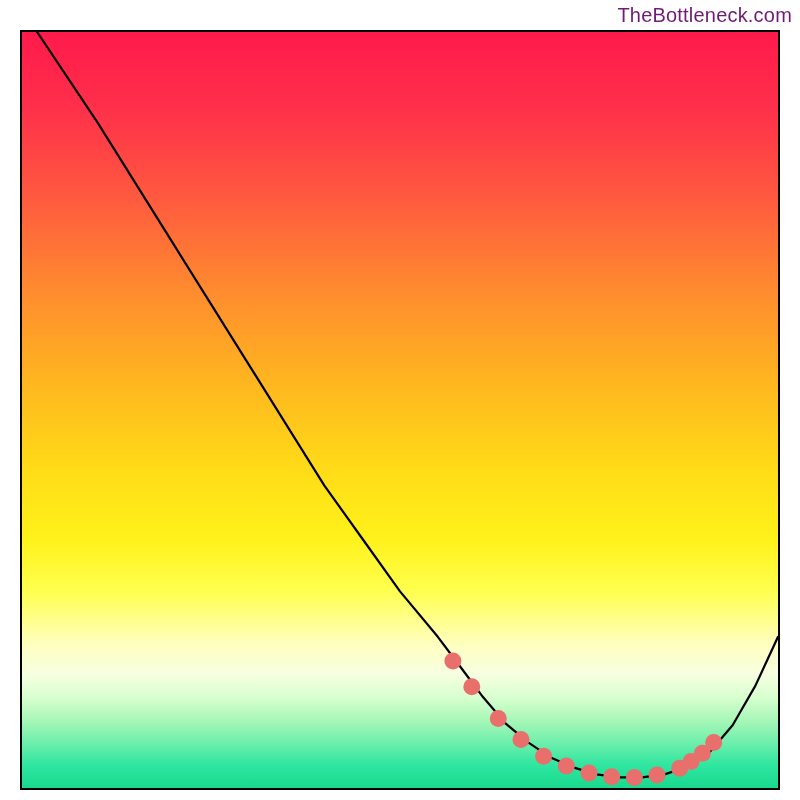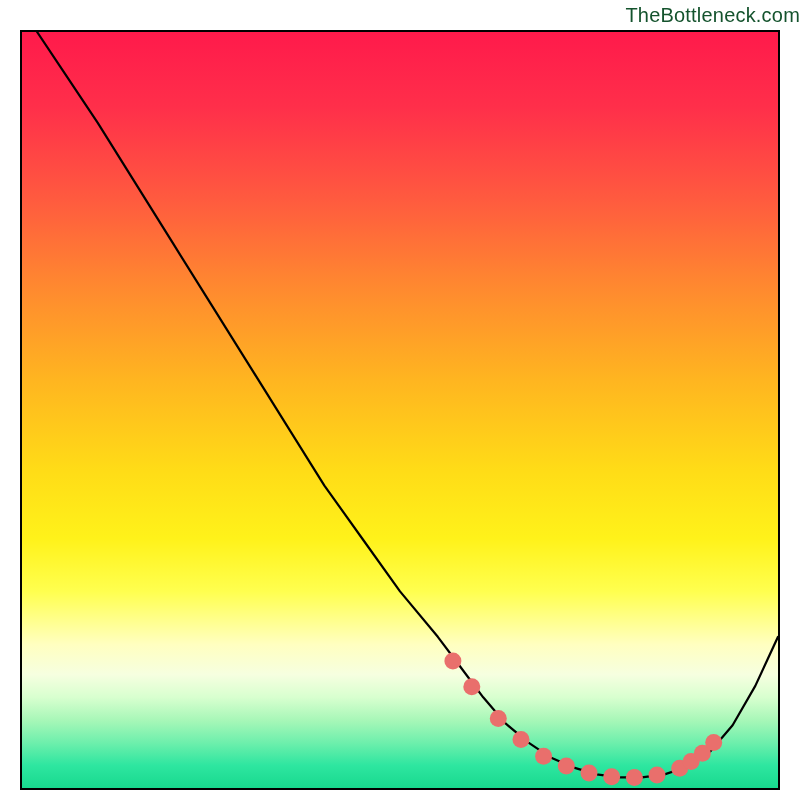--- a/index.html
+++ b/index.html
@@ -12,22 +12,22 @@
     overflow: hidden;
   }
   .wrap {
     position: relative;
     width: 800px;
     height: 800px;
   }
   .watermark {
     position: absolute;
     top: 4px;
-    right: 0;
-    color: #14532d;
+    right: 8px;
+    color: #701a75;
     font-size: 20px;
     letter-spacing: 0.2px;
     z-index: 10;
   }
   .plot-box {
     position: absolute;
     left: 20px;
     top: 30px;
     width: 760px;
     height: 760px;

